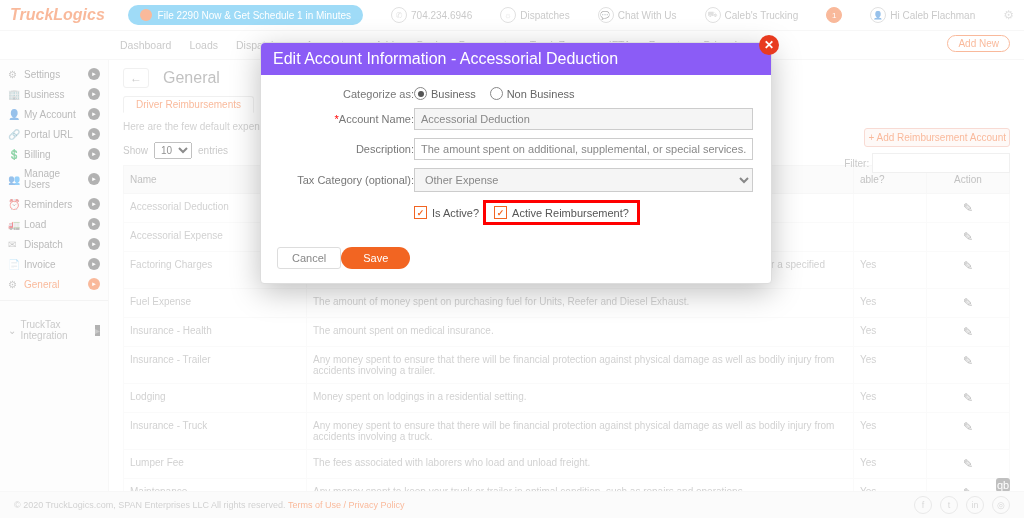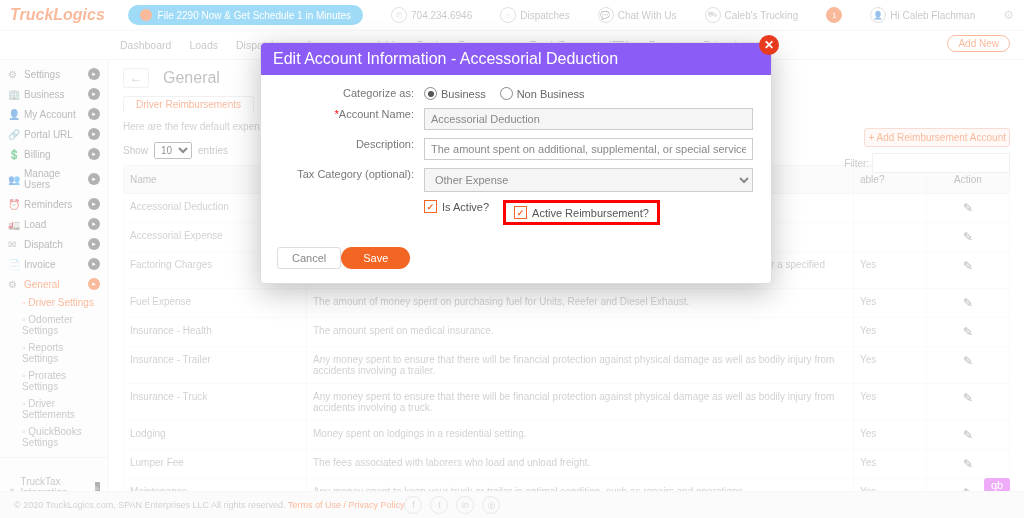--- a/index.html
+++ b/index.html
@@ -35,47 +35,47 @@
 .show{color:#888;font-size:10px;margin-bottom:6px;display:flex;align-items:center;gap:6px}
 .show select{font-size:10px;padding:1px 2px}
 .right-top{position:absolute;right:14px;top:68px;display:flex;flex-direction:column;align-items:flex-end;gap:6px}
 .addreim{border:1px solid #f0b0a0;color:#f26522;background:#fdf1ee;border-radius:3px;padding:3px 3px;font-size:10px}
 .filter{font-size:10px;color:#888}
 .filter input{border:1px solid #ddd;width:130px;height:16px;font-size:10px;padding-left:4px}
 table.data{width:100%;border-collapse:collapse;font-size:10px}
 table.data th{background:#f5f5f5;color:#777;text-align:left;padding:8px 6px;border:1px solid #eee;font-weight:normal}
 table.data td{padding:7px 6px;color:#999;border:1px solid #f3f3f3;vertical-align:top}
 .edit-ic{color:#555;font-size:12px}
-.footer{position:absolute;bottom:0;left:0;right:0;height:26px;background:#f7f7f7;border-top:1px solid #eee;display:flex;align-items:center;padding:0 14px;font-size:9px;color:#999}
+.footer{position:absolute;bottom:0;left:0;right:0;height:26px;background:#f7f7f7;border-top:1px solid #eee;display:flex;align-items:center;justify-content:space-between;padding:0 14px;font-size:9px;color:#999}
 .social{display:flex;gap:8px}
 .social span{width:16px;height:16px;border:1px solid #ccc;border-radius:50%;display:flex;align-items:center;justify-content:center;font-size:9px;color:#aaa}
 .overlay{position:absolute;inset:0;background:rgba(255,255,255,0.55)}
 .modal{position:absolute;top:42px;left:260px;width:510px;background:#fff;border-radius:4px;box-shadow:0 8px 30px rgba(0,0,0,0.25);border:1px solid #ddd}
 .modal-close{position:absolute;right:-8px;top:-8px;width:20px;height:20px;border-radius:50%;background:#e83a1f;color:#fff;display:flex;align-items:center;justify-content:center;font-size:12px;font-weight:bold;cursor:pointer}
 .modal-head{background:#8b5cf6;color:#fff;border-radius:4px 4px 0 0;padding:7px 12px;font-size:16px}
 .modal-body{padding:12px 18px 6px 18px}
-.frow{display:flex;align-items:flex-start;margin-bottom:8px;gap:10px}
+.frow{display:flex;align-items:center;margin-bottom:8px;}
 .frow .lab{width:135px;text-align:right;color:#777;font-size:11px}
 .frow .lab .req{color:red}
 .frow input[type=text]{flex:1;border:1px solid #ccc;background:#f5f5f5;color:#888;padding:4px 6px;font-size:11px}
 .frow input.plain{background:#fff}
 .frow select{flex:1;border:1px solid #ccc;background:#f5f5f5;color:#888;padding:4px 6px;font-size:11px}
 .radio-wrap{display:flex;align-items:center;gap:14px}
 .radio{display:flex;align-items:center;gap:4px;color:#666;font-size:11px}
 .radio .rb{width:11px;height:11px;border:1px solid #888;border-radius:50%;display:flex;align-items:center;justify-content:center}
 .radio.sel .rb::after{content:"";width:6px;height:6px;background:#555;border-radius:50%}
 .check{display:flex;align-items:center;gap:5px;font-size:11px;color:#555}
 .check .cb{width:11px;height:11px;border:1.5px solid #f26522;display:flex;align-items:center;justify-content:center;color:#f26522;font-size:9px;font-weight:bold}
 .highlight{border:3px solid red;padding:3px 8px;margin-left:4px}
 .modal-foot{display:flex;align-items:center;padding:8px 16px 14px 16px}
 .btn-cancel{background:#fff;border:1px solid #ddd;color:#888;border-radius:3px;padding:4px 14px;font-size:11px}
 .btn-save{background:#f26522;color:#fff;border:none;border-radius:12px;padding:5px 22px;font-size:11px}
 .sb-sep{margin:6px 0;border-top:1px solid #e5e5e5}
 .sb-integ{display:flex;align-items:center;justify-content:space-between;padding:4px 8px;color:#888;margin-top:8px}
-.qb-ic{background:#d946ef;width:26px;height:14px;border-radius:3px;color:#fff;display:flex;align-items:center;justify-content:center;margin-left:auto}
+.qb-ic{background:#737373;width:14px;height:14px;border-radius:3px;color:#fff;display:flex;align-items:center;justify-content:center;margin-left:auto}
 </style>
 </head>
 <body>
 <div class="page">
 
 <div class="topbar">
   <div class="logo">TruckLogics</div>
   <div class="topright">
     <div class="file-btn">
       <span class="dot"></span>
@@ -197,28 +197,20 @@
             <span class="badge">▸</span>
           </div>
           <div class="sb-item active">
             <span class="l">
               <span class="ic">⚙</span>
               <span>General</span>
             </span>
             <span class="badge">▸</span>
           </div>
         </div>
-    <div id="sb-subs">
-          <div class="sb-sub on">◦ Driver Settings</div>
-          <div class="sb-sub">◦ Odometer Settings</div>
-          <div class="sb-sub">◦ Reports Settings</div>
-          <div class="sb-sub">◦ Prorates Settings</div>
-          <div class="sb-sub">◦ Driver Settlements</div>
-          <div class="sb-sub">◦ QuickBooks Settings</div>
-        </div>
     <div class="sb-sep"></div>
     <div class="sb-integ">
       <span style="margin-right:4px">⌄</span>
           <span>TruckTax Integration</span>
       <span class="badge" style="background:#555">▸</span>
     </div>
   </div>
 
   <div class="main">
     <div class="mainhead">
@@ -282,28 +274,28 @@
               <td>Yes</td>
               <td style="text-align:center"><span class="edit-ic">✎</span></td>
             </tr>
             <tr>
               <td>Insurance - Trailer</td>
               <td>Any money spent to ensure that there will be financial protection against physical damage as well as bodily injury from accidents involving a trailer.</td>
               <td>Yes</td>
               <td style="text-align:center"><span class="edit-ic">✎</span></td>
             </tr>
             <tr>
+              <td>Lodging</td>
+              <td>Money spent on lodgings in a residential setting.</td>
+              <td>Yes</td>
+              <td style="text-align:center"><span class="edit-ic">✎</span></td>
+            </tr>
+            <tr>
               <td>Insurance - Truck</td>
               <td>Any money spent to ensure that there will be financial protection against physical damage as well as bodily injury from accidents involving a truck.</td>
-              <td>Yes</td>
-              <td style="text-align:center"><span class="edit-ic">✎</span></td>
-            </tr>
-            <tr>
-              <td>Lodging</td>
-              <td>Money spent on lodgings in a residential setting.</td>
               <td>Yes</td>
               <td style="text-align:center"><span class="edit-ic">✎</span></td>
             </tr>
             <tr>
               <td>Lumper Fee</td>
               <td>The fees associated with laborers who load and unload freight.</td>
               <td>Yes</td>
               <td style="text-align:center"><span class="edit-ic">✎</span></td>
             </tr>
             <tr>

